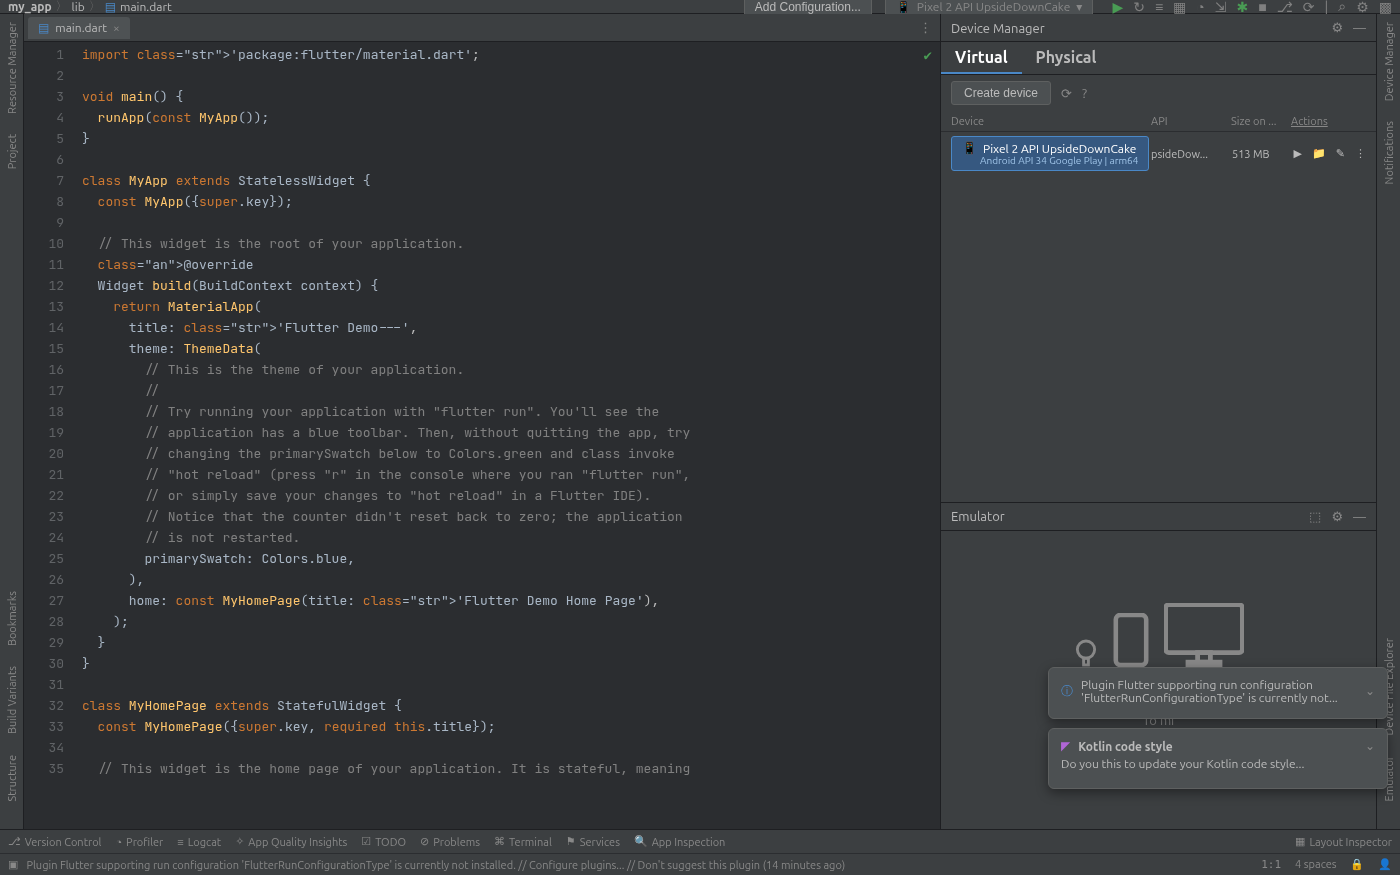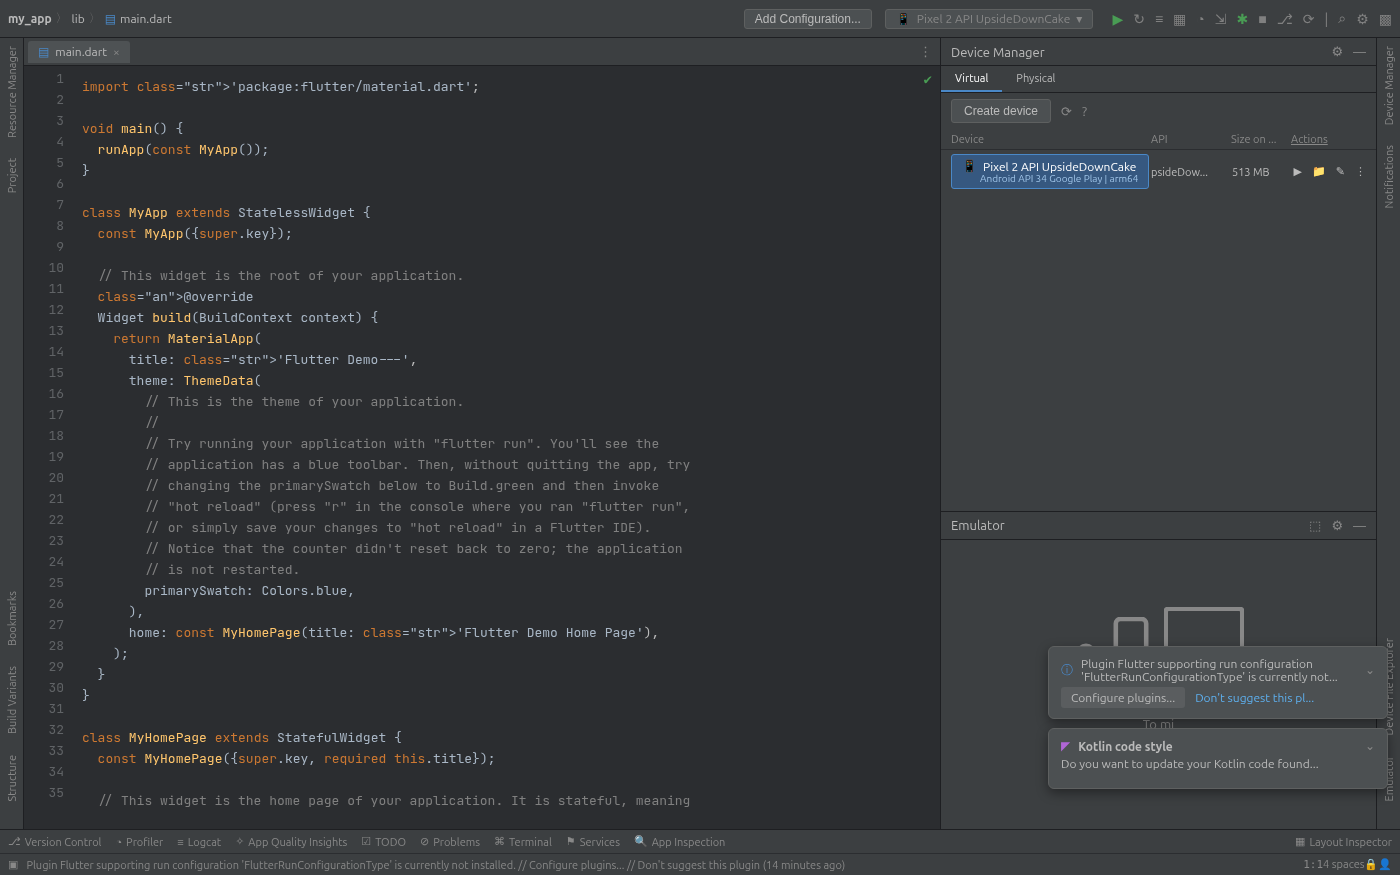--- a/index.html
+++ b/index.html
@@ -8,21 +8,21 @@
   background: #2b2d30;
   color: #bbbbbb;
   font-size: 13px;
   width: 1400px;
   height: 875px;
   overflow: hidden;
   display: flex;
   flex-direction: column;
 }
 .topbar {
-  height: 38px;
+  height: 14px;
   background: #3c3f41;
   border-bottom: 1px solid #1e1f22;
   display: flex;
   align-items: center;
   padding: 0 8px;
 }
 .breadcrumb { display: flex; align-items: center; gap: 4px; font-size: 12px; }
 .breadcrumb .sep { color: #6b6b6b; }
 .breadcrumb .item { display: flex; align-items: center; gap: 4px; }
 .topbar-right { margin-left: auto; display: flex; align-items: center; gap: 13px; }
@@ -117,21 +117,21 @@
   width: 58px;
   background: #2b2d30;
   color: #606366;
   text-align: right;
   padding: 2px 18px 2px 4px;
   user-select: none;
   line-height: 21px;
 }
 .code {
   flex: 1;
-  padding: 10px 0;
+  padding: 2px 0;
   white-space: pre;
   line-height: 21px;
   overflow: hidden;
 }
 .code .kw { color: #cc7832; }
 .code .cm { color: #808080; }
 .code .fn { color: #ffc66d; }
 .code .pl { color: #a9b7c6; }
 .check-icon { position: absolute; top: 4px; right: 8px; color: #499c54; font-size: 14px; }
 
@@ -158,21 +158,21 @@
   align-items: center;
   padding: 0 10px;
   font-size: 13px;
   border-bottom: 1px solid #1e1f22;
 }
 .panel-header-icons { margin-left: auto; display: flex; gap: 10px; color: #888; }
 .panel-tabs {
   display: flex;
   border-bottom: 1px solid #1e1f22;
 }
-.panel-tab { padding: 6px 14px; font-size: 11px; cursor: pointer; }
+.panel-tab { padding: 6px 14px; font-size: 16px; cursor: pointer; font-weight: bold; }
 .panel-tab.active { border-bottom: 2px solid #4a88c7; color: #fff; }
 .panel-toolbar {
   padding: 6px 10px;
   display: flex;
   align-items: center;
   gap: 10px;
 }
 .create-btn {
   background: #4c5052;
   border: 1px solid #5e6060;
@@ -268,21 +268,21 @@
 .status-bar {
   height: 22px;
   background: #3c3f41;
   border-top: 1px solid #2b2d30;
   display: flex;
   align-items: center;
   padding: 0 8px;
   font-size: 11px;
   color: #888;
 }
-.status-right { margin-left: auto; display: flex; }
+.status-right { margin-left: auto; display: flex; gap: 14px; }
 .file-icon { color: #4a88c7; }
 .small-mono { font-family: monospace; }
 </style>
 </head>
 <body>
 
 <div class="topbar">
   <div class="breadcrumb">
     <span class="item">
         <b>my_app</b>
@@ -391,21 +391,21 @@
 <span class="cm">  // This widget is the root of your application.</span>
 <span class="pl">  <span <span="" class="kw">class</span>="an"&gt;@override</span>
 <span class="pl">  Widget <span class="fn">build</span>(BuildContext context) {</span>
 <span class="pl">    <span class="kw">return</span> <span class="fn">MaterialApp</span>(</span>
 <span class="pl">      title: <span <span="" class="kw">class</span>="str"&gt;'Flutter Demo---'</span>,
 <span class="pl">      theme: <span class="fn">ThemeData</span>(</span>
 <span class="cm">        // This is the theme of your application.</span>
 <span class="cm">        //</span>
 <span class="cm">        // Try running your application with "flutter run". You'll see the</span>
 <span class="cm">        // application has a blue toolbar. Then, without quitting the app, try</span>
-<span class="cm">        // changing the primarySwatch below to Build.green and then invoke</span>
+<span class="cm">        // changing the primarySwatch below to Colors.green and class invoke</span>
 <span class="cm">        // "hot reload" (press "r" in the console where you ran "flutter run",</span>
 <span class="cm">        // or simply save your changes to "hot reload" in a Flutter IDE).</span>
 <span class="cm">        // Notice that the counter didn't reset back to zero; the application</span>
 <span class="cm">        // is not restarted.</span>
 <span class="pl">        primarySwatch: Colors.blue,</span>
 <span class="pl">      ),</span>
 <span class="pl">      home: <span class="kw">const</span> <span class="fn">MyHomePage</span>(title: <span <span="" class="kw">class</span>="str"&gt;'Flutter Demo Home Page'</span>),
 <span class="pl">    );</span>
 <span class="pl">  }</span>
 <span class="pl">}</span>
@@ -504,32 +504,28 @@
       <div style="height:8px"></div>
     </div>
   </div>
 
   <div class="notification n1">
     <div class="notif-title">
       <span style="color:#4a88c7">ⓘ</span>
       <span>Plugin Flutter supporting run configuration 'FlutterRunConfigurationType' is currently not...</span>
       <span class="notif-expand">⌄</span>
     </div>
-    <div class="notif-actions">
-      <span class="notif-btn">Configure plugins...</span>
-      <span class="notif-link">Don't suggest this pl...</span>
-    </div>
   </div>
   <div class="notification n2">
     <div class="notif-title">
       <span style="color:#b066d6">◤</span>
       <b>Kotlin code style</b>
       <span class="notif-expand">⌄</span>
     </div>
-    <div class="notif-body">Do you want to update your Kotlin code found...</div>
+    <div class="notif-body">Do you this to update your Kotlin code style...</div>
   </div>
 </div>
 
 <div class="bottom-bar">
   <span class="bottom-item">⎇ <span>Version Control</span></span>
   <span class="bottom-item">◔ <span>Profiler</span></span>
   <span class="bottom-item">≡ <span>Logcat</span></span>
   <span class="bottom-item">✧ <span>App Quality Insights</span></span>
   <span class="bottom-item">☑ <span>TODO</span></span>
   <span class="bottom-item">⊘ <span>Problems</span></span>

